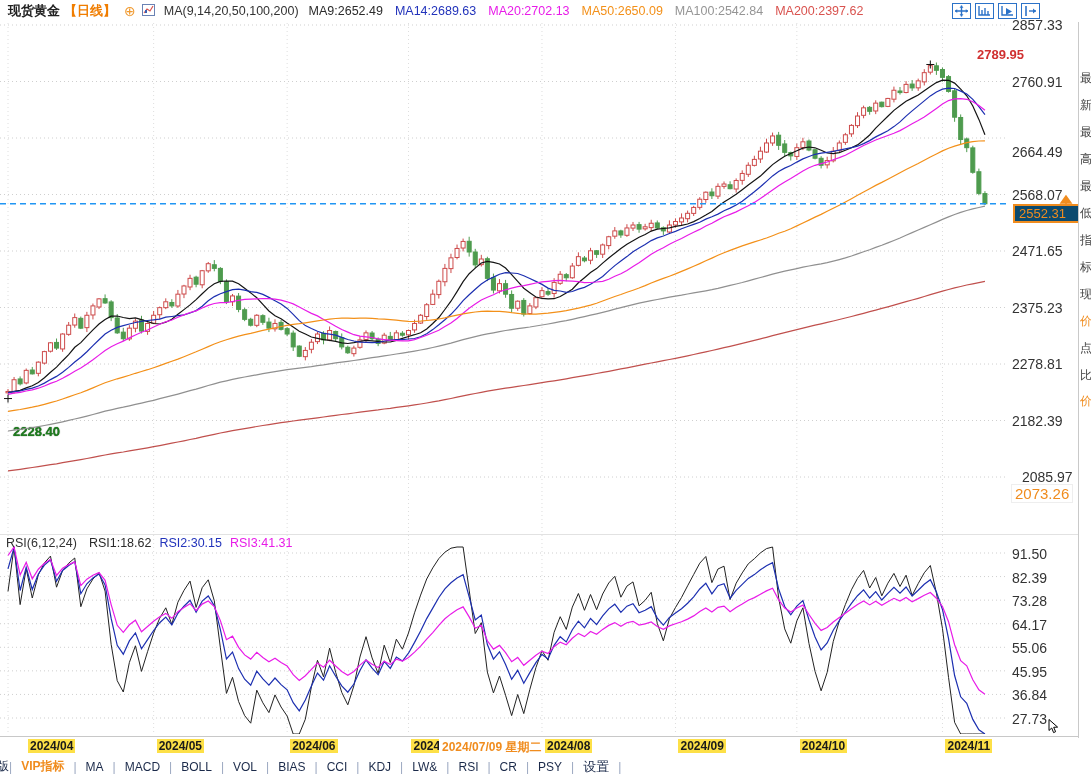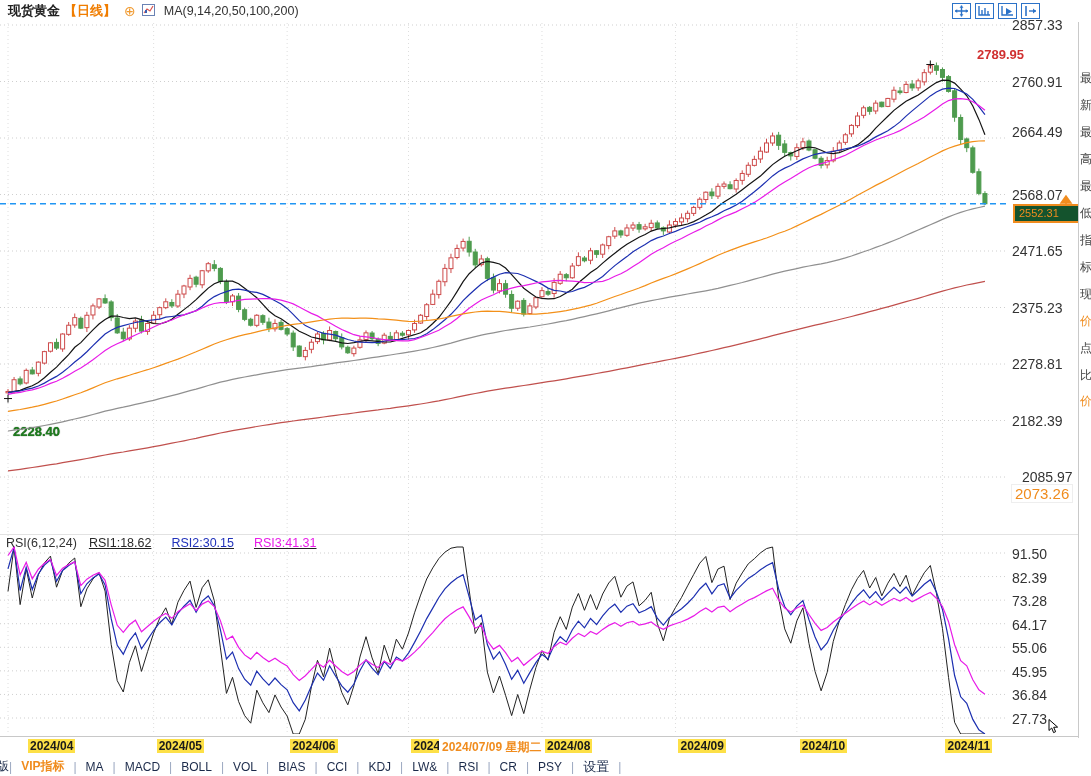--- a/index.html
+++ b/index.html
@@ -17,21 +17,21 @@
   .plus-glyph{color:#f09a30;font-size:14px;margin:0 6px 0 8px;}
   .ma-head{color:#333;font-size:12.5px;margin-left:6px;}
   .ma-legend{display:flex;gap:12px;margin-left:10px;font-size:12.5px;}
   .top-icons{position:absolute;left:952px;top:3px;display:flex;gap:4px;z-index:5;}
   .top-icons svg{display:block;}
   
   .axis-label{position:absolute;font-size:14px;color:#333;}
   .month-label{position:absolute;font-size:12px;color:#1a1a1a;font-weight:700;background:#fde047;padding:0 2px;}
   .date-tip{position:absolute;font-size:12px;color:#f08c1e;font-weight:700;background:#fff;padding:0 3px;z-index:3;}
   .price-tag{position:absolute;left:1013px;top:204px;width:66px;height:15px;line-height:15px;
-             border:2px solid #f08c1e;color:#f08c1e;font-size:11px;padding-left:4px;background:#14532d;z-index:5;}
+             border:2px solid #f08c1e;color:#f08c1e;font-size:13px;padding-left:4px;background:#0c4a6e;z-index:5;}
   .low-tag{position:absolute;left:1011px;top:484px;color:#f08c1e;font-size:15px;background:#fff;
            border:1px solid #eee;padding:0 3px;}
   .high-text{position:absolute;left:922px;top:47px;color:#d03030;font-weight:700;font-size:13px;}
   .low-text{position:absolute;left:13px;top:391px;color:#1e7d1e;font-weight:700;font-size:13px;
             text-shadow:0 0 1px #0a3a0a;margin-top:33px;}
   
   .rsi-header{position:absolute;left:6px;top:536px;display:flex;gap:12px;font-size:12.5px;z-index:4;}
   
   .hline{position:absolute;left:0;width:1091px;height:0;border-top:1px solid #ccc;z-index:2;}
   
@@ -437,20 +437,28 @@
   <span class="period">【日线】</span>
   <span class="plus-glyph">⊕</span>
   <span style="margin-right:2px;">
     <svg width="14" height="14" viewBox="0 0 14 14">
       <rect x="0.5" y="1.5" width="12" height="11" fill="#fff" stroke="#6a82b4"></rect>
       <polyline points="2,10 5,6 8,8 11,3" fill="none" stroke="#d9534f" stroke-width="1.2"></polyline>
       <rect x="3" y="7" width="2" height="3" fill="#3a5fb0"></rect>
     </svg>
   </span>
   <span class="ma-head">MA(9,14,20,50,100,200)</span>
+  <span class="ma-legend" id="ma-legend">
+      <span style="color: rgb(43, 43, 43);">MA9:2652.49</span>
+      <span style="color: rgb(34, 51, 187);">MA14:2689.63</span>
+      <span style="color: rgb(232, 28, 232);">MA20:2702.13</span>
+      <span style="color: rgb(243, 144, 25);">MA50:2650.09</span>
+      <span style="color: rgb(149, 149, 149);">MA100:2542.84</span>
+      <span style="color: rgb(217, 83, 79);">MA200:2397.62</span>
+    </span>
 </div>
 
 <div class="top-icons">
   <span>
     <svg width="19" height="16" viewBox="0 0 19 16">
       <rect x="0.5" y="0.5" width="18" height="15" fill="#fff" stroke="#2b72c8"></rect>
       <path d="M9.5 2.5v11M3 8h13" stroke="#2b72c8" stroke-width="1.4" fill="none"></path>
       <path d="M9.5 2.5l-2 2.2h4zM9.5 13.5l-2-2.2h4zM3 8l2.2-2v4zM16 8l-2.2-2v4z" fill="#2b72c8"></path>
     </svg>
   </span>
@@ -473,40 +481,40 @@
       <rect x="0.5" y="0.5" width="18" height="15" fill="#fff" stroke="#2b72c8"></rect>
       <path d="M5 3v10" stroke="#2b72c8" stroke-width="1.6"></path>
       <path d="M8 8h7" stroke="#2b72c8" stroke-width="1.4"></path>
       <path d="M15 8l-3-2.4v4.8z" fill="#2b72c8"></path>
     </svg>
   </span>
 </div>
 
 <div class="rsi-header">
   <span style="color:#333;">RSI(6,12,24)</span>
-  <span id="rsi-legend" style="display:flex;gap:20px;text-decoration:underline;">
+  <span id="rsi-legend" style="display:flex;gap:8px;">
       <span style="color: rgb(43, 43, 43);">RSI1:18.62</span>
       <span style="color: rgb(34, 51, 187);">RSI2:30.15</span>
       <span style="color: rgb(232, 28, 232);">RSI3:41.31</span>
     </span>
 </div>
 
 <div class="layer" id="labels-layer">
     <div class="month-label" style="left: 28px; top: 739px;">2024/04</div>
     <div class="month-label" style="left: 156.632px; top: 739px;">2024/05</div>
     <div class="month-label" style="left: 290.128px; top: 739px;">2024/06</div>
     <div class="month-label" style="left: 411.488px; top: 739px;">2024/07</div>
     <div class="month-label" style="left: 544.984px; top: 739px;">2024/08</div>
     <div class="month-label" style="left: 678.48px; top: 739px;">2024/09</div>
     <div class="month-label" style="left: 799.84px; top: 739px;">2024/10</div>
     <div class="month-label" style="left: 945.472px; top: 739px;">2024/11</div>
     <div class="date-tip" style="left: 439px; top: 739px;">2024/07/09 星期二</div>
     <div class="axis-label" style="left: 1012px; top: 17.0046px;">2857.33</div>
     <div class="axis-label" style="left: 1012px; top: 73.5067px;">2760.91</div>
-    <div class="axis-label" style="left: 1012px; top: 124px;">2664.49</div>
+    <div class="axis-label" style="left: 1012px; top: 144px;">2664.49</div>
     <div class="axis-label" style="left: 1012px; top: 186.511px;">2568.07</div>
     <div class="axis-label" style="left: 1012px; top: 243.013px;">2471.65</div>
     <div class="axis-label" style="left: 1012px; top: 299.515px;">2375.23</div>
     <div class="axis-label" style="left: 1012px; top: 356.017px;">2278.81</div>
     <div class="axis-label" style="left: 1012px; top: 412.519px;">2182.39</div>
     <div class="axis-label" style="left: 1012px; top: 469.022px; margin-left: 10px;">2085.97</div>
     <div class="axis-label" style="left: 1012px; top: 546.003px;">91.50</div>
     <div class="axis-label" style="left: 1012px; top: 569.574px;">82.39</div>
     <div class="axis-label" style="left: 1012px; top: 593.145px;">73.28</div>
     <div class="axis-label" style="left: 1012px; top: 616.717px;">64.17</div>

